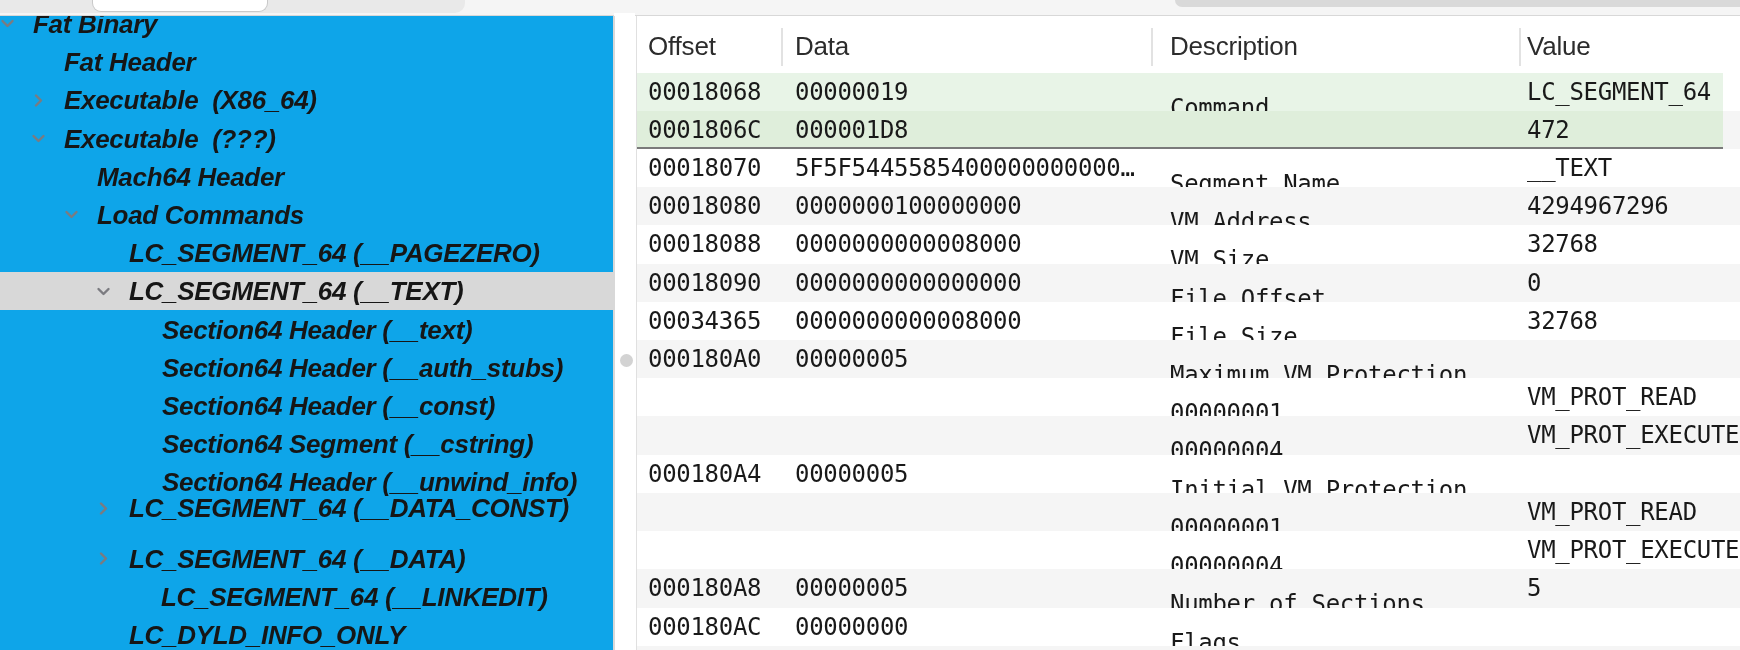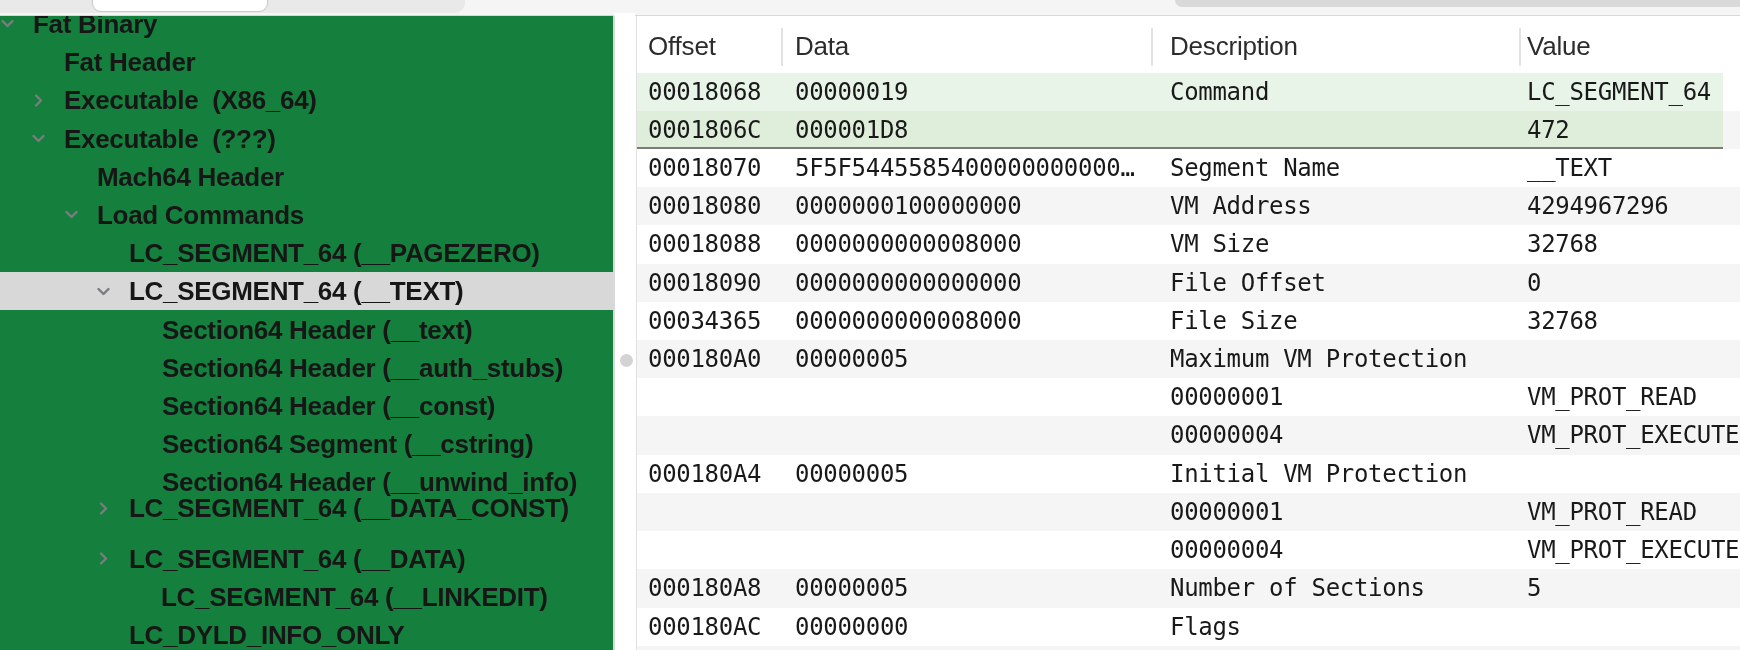--- a/index.html
+++ b/index.html
@@ -10,21 +10,21 @@
   }
   
   .toolbar-strip{position:absolute;left:0;top:0;width:1740px;height:14.5px;background:#f5f5f5;}
   .toolbar-gray-left{position:absolute;left:0;top:0;width:465px;height:13px;background:#e9e9e9;border-bottom-right-radius:10px;}
   .toolbar-btn-partial{position:absolute;left:92px;top:-6px;width:176px;height:18px;background:#ffffff;border:1.5px solid #c9c9c9;border-top:none;border-radius:0 0 9px 9px;box-sizing:border-box;}
   .toolbar-gray-right{position:absolute;left:1175px;top:0;width:565px;height:7px;background:#d9d9d9;border-bottom-left-radius:8px;}
   .toolbar-border{position:absolute;left:0;top:14.5px;width:1740px;height:1.5px;background:#d8d8d8;}
   .toolbar-border-gap{position:absolute;left:614px;top:13px;width:21px;height:5px;background:#ffffff;}
 
   
-  .sidebar{position:absolute;left:0;top:16px;width:613px;height:634px;background:#15803d;overflow:hidden;}
+  .sidebar{position:absolute;left:0;top:16px;width:613px;height:634px;background:#0ea5e9;overflow:hidden;font-style:italic;}
   .sidebar-border{position:absolute;left:613px;top:16px;width:1.5px;height:634px;background:#d8d8d8;}
   .content-border{position:absolute;left:635.5px;top:16px;width:1.2px;height:634px;background:#e0e0e0;}
   .splitter-handle{position:absolute;left:619.5px;top:353.5px;width:13px;height:13px;border-radius:50%;background:#d3d3d3;}
 
   
   .s-item{position:absolute;left:0;width:613px;height:38.2px;}
   .s-item.selected{background:#d8d8d8;}
   .s-item .lbl{
     position:absolute;top:0;height:38.2px;line-height:38.2px;
     font-size:26px;font-weight:bold;letter-spacing:-0.3px;color:#161616;white-space:pre;
@@ -44,21 +44,21 @@
   .row.alt{background:#f5f5f5;}
   .row.green{background:linear-gradient(90deg,#e8f4e7 0 1086px,#ffffff 1086px 100%);}
   .row.green-alt{background:linear-gradient(90deg,#dfeedb 0 1086px,#f5f5f5 1086px 100%);}
   .row.underline::after{content:"";position:absolute;left:0;bottom:-1px;width:1086px;height:2.6px;background:#7a7a7a;}
   .c{
     position:absolute;top:0;height:38.22px;line-height:38.22px;white-space:pre;
     font-family:"DejaVu Sans Mono",monospace;font-size:24px;letter-spacing:-0.3px;color:#191919;
   }
   .c-offset{left:11px;}
   .c-data{left:158px;}
-  .c-desc{left:533px;}
+  .c-desc{left:533px;margin-top:16px;}
   .c-value{left:890px;}
 </style>
 </head>
 <body>
 
 <div class="toolbar-strip">
   <div class="toolbar-gray-left"></div>
   <div class="toolbar-btn-partial"></div>
   <div class="toolbar-gray-right"></div>
 </div>

